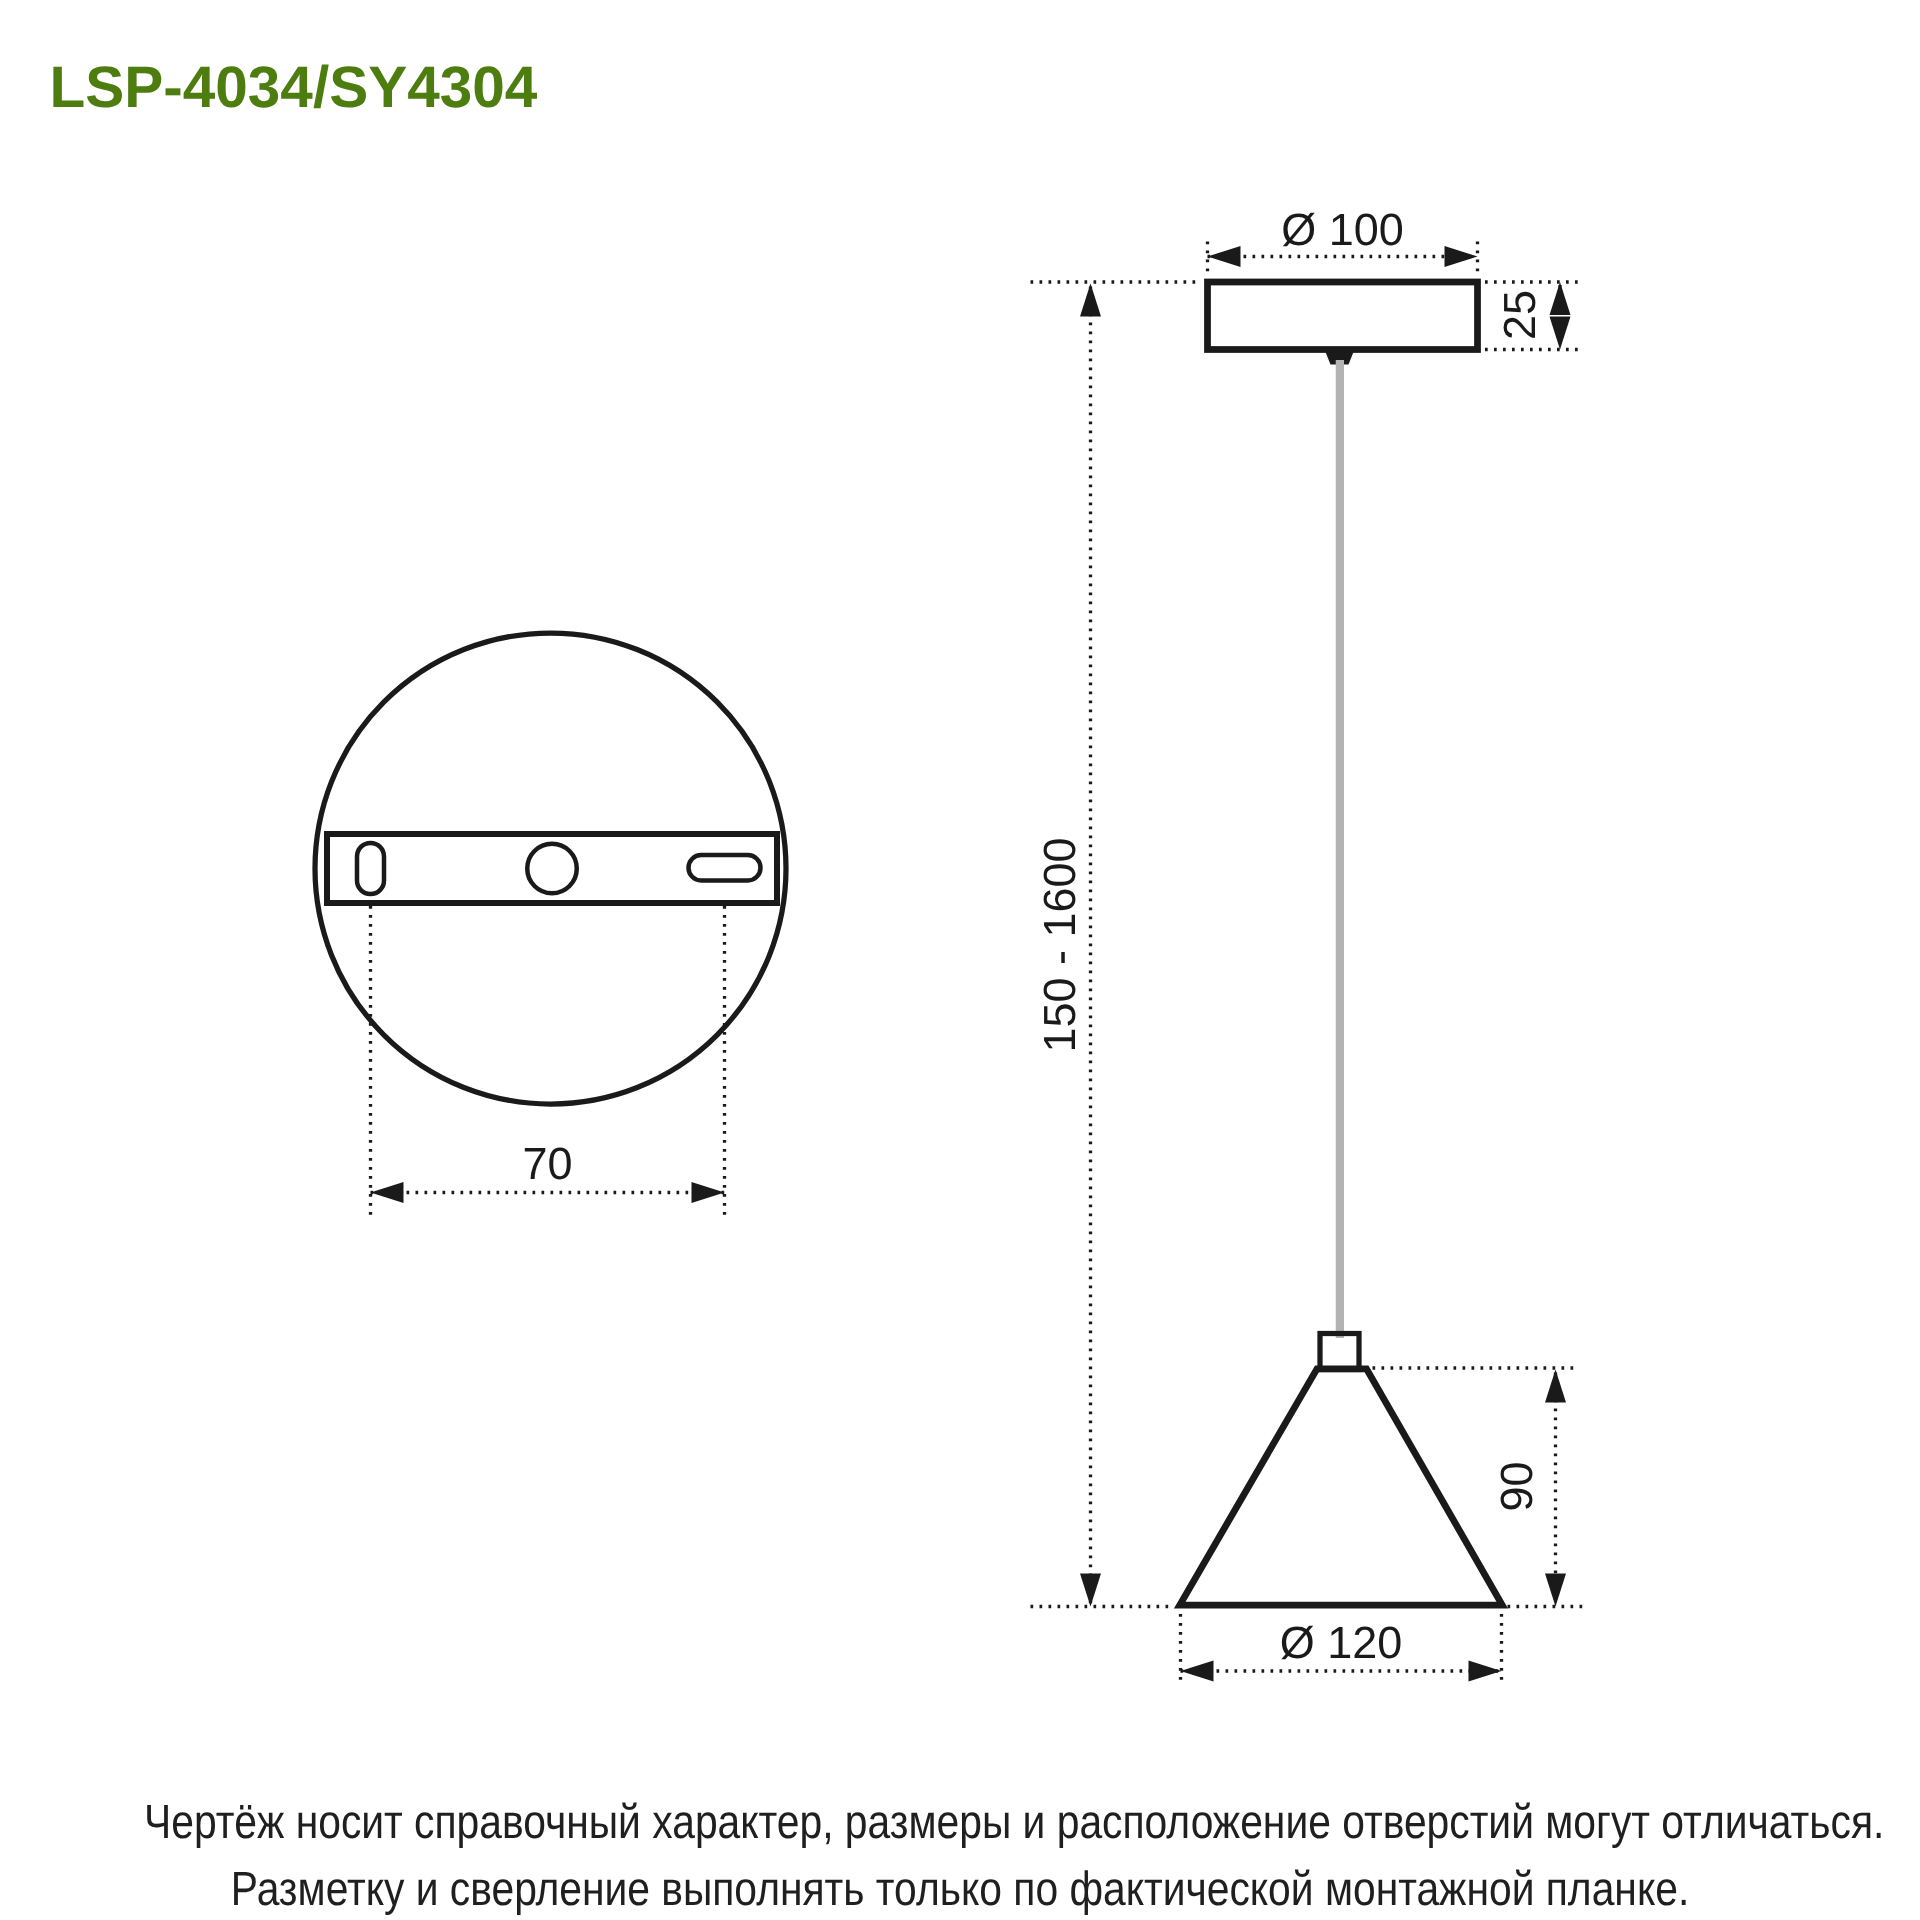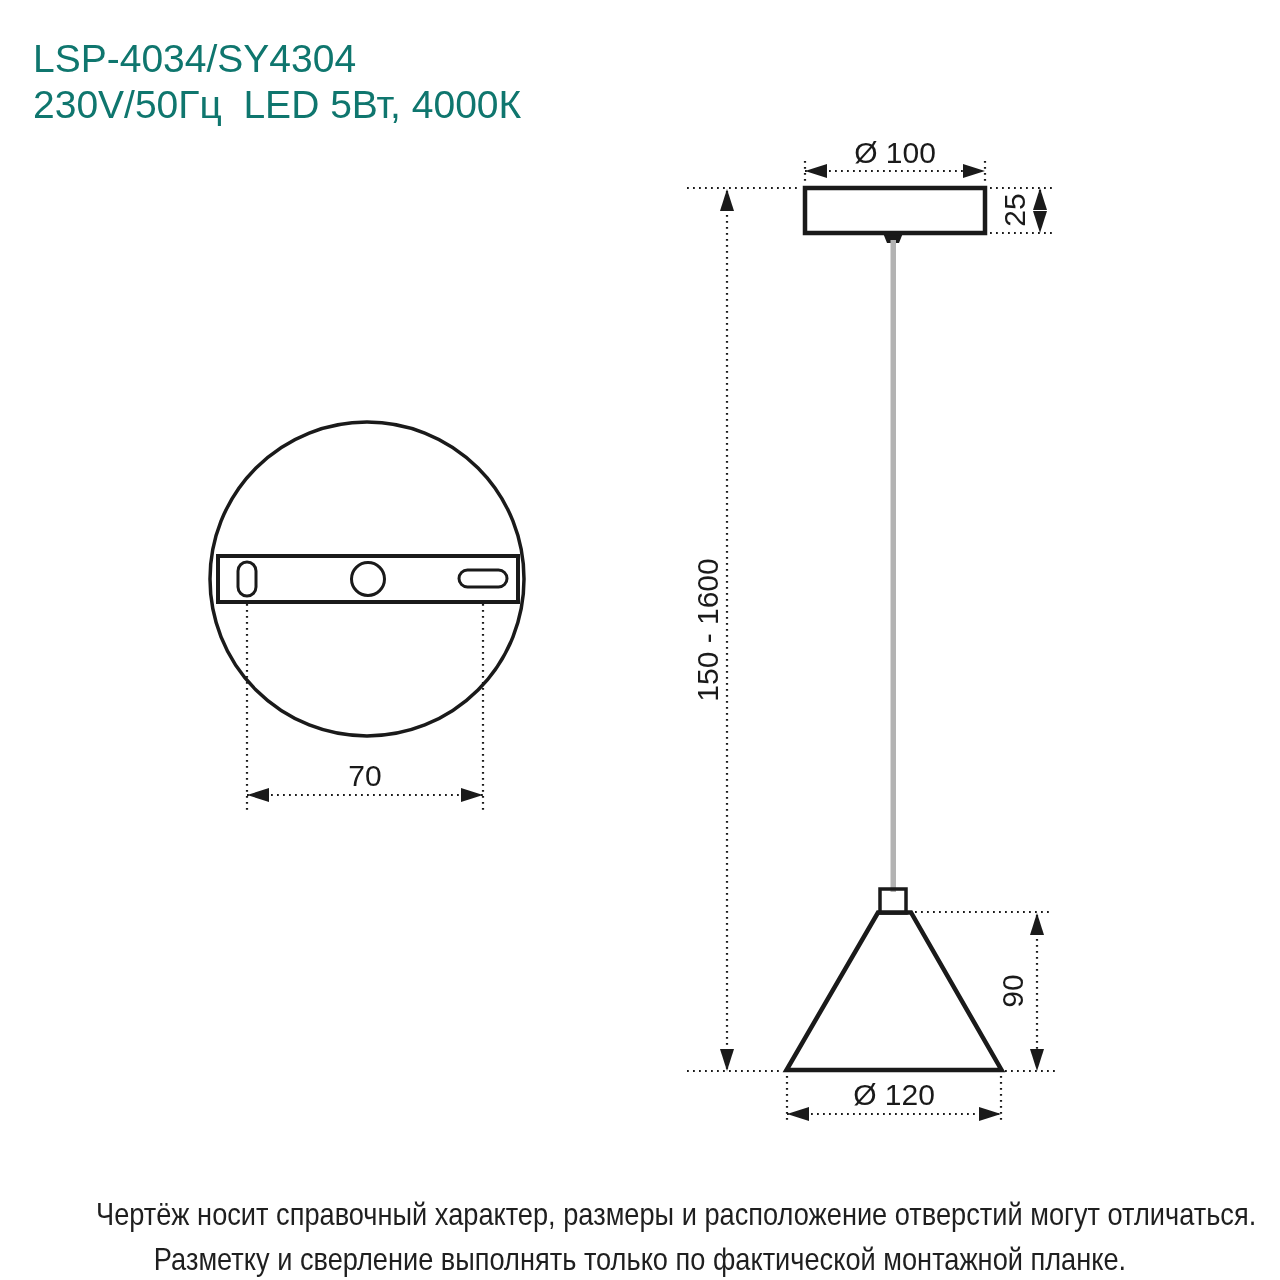--- a/index.html
+++ b/index.html
@@ -2,21 +2,21 @@
 <html><head>
 <meta charset="utf-8">
 <style>
   html,body{margin:0;padding:0;background:#fff;}
   .page{
     position:relative;width:1280px;height:1280px;background:#fff;overflow:hidden;
     font-family:"Liberation Sans",sans-serif;color:#1a1a1a;
   }
   .header{
     position:absolute;left:33px;top:36px;
-    font-size:39px;line-height:46px;font-weight:400;color:#0f766e;
+    font-size:39px;line-height:46px;font-weight:700;color:#4d7c0f;
   }
   .header div{white-space:pre;}
   .footnote{
     position:absolute;left:0;top:1192px;width:1280px;text-align:center;
     font-size:32px;line-height:45px;color:#1f1f1f;
   }
   .footnote .fn-line{
     transform:scaleX(0.85);transform-origin:50% 50%;white-space:pre;
   }
   svg{position:absolute;left:0;top:0;}
@@ -27,21 +27,20 @@
     font-family:"Liberation Sans",sans-serif;font-size:30px;fill:#1a1a1a;
   }
 </style>
 </head>
 <body>
 
 <div class="page">
 
   <div class="header">
     <div>LSP-4034/SY4304</div>
-    <div>230V/50Гц  LED 5Вт, 4000К</div>
   </div>
 
   <svg width="1280" height="1280" viewBox="0 0 1280 1280">
 
     <g>
       <circle cx="367" cy="579" r="157" class="solid" stroke-width="3.5"></circle>
       <rect x="218" y="556" width="300" height="46" class="solid" stroke-width="4" fill="#fff"></rect>
       <rect x="238" y="562" width="18" height="34" rx="9" class="solid" stroke-width="3"></rect>
       <circle cx="368" cy="579" r="16.5" class="solid" stroke-width="3"></circle>
       <rect x="459" y="570" width="48" height="17" rx="8.5" class="solid" stroke-width="3"></rect>

